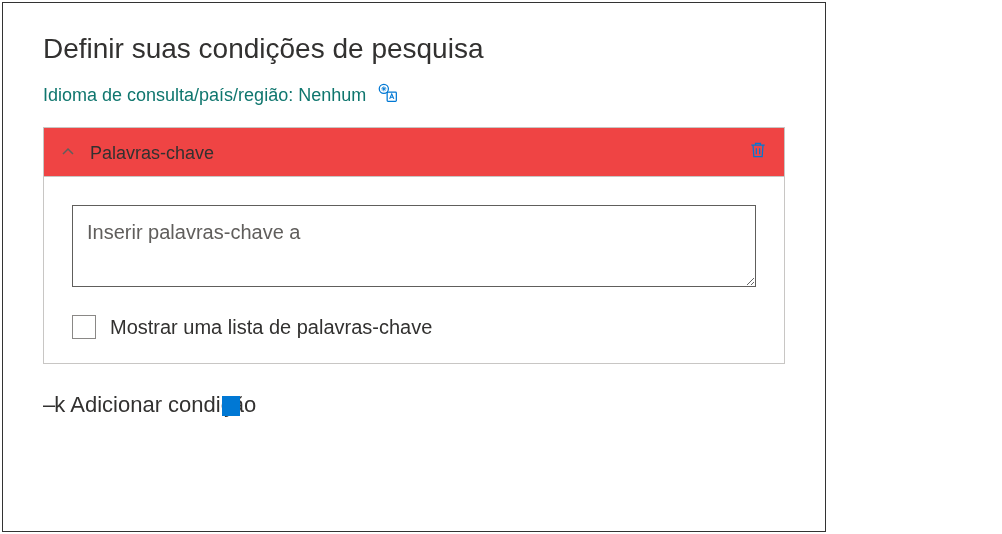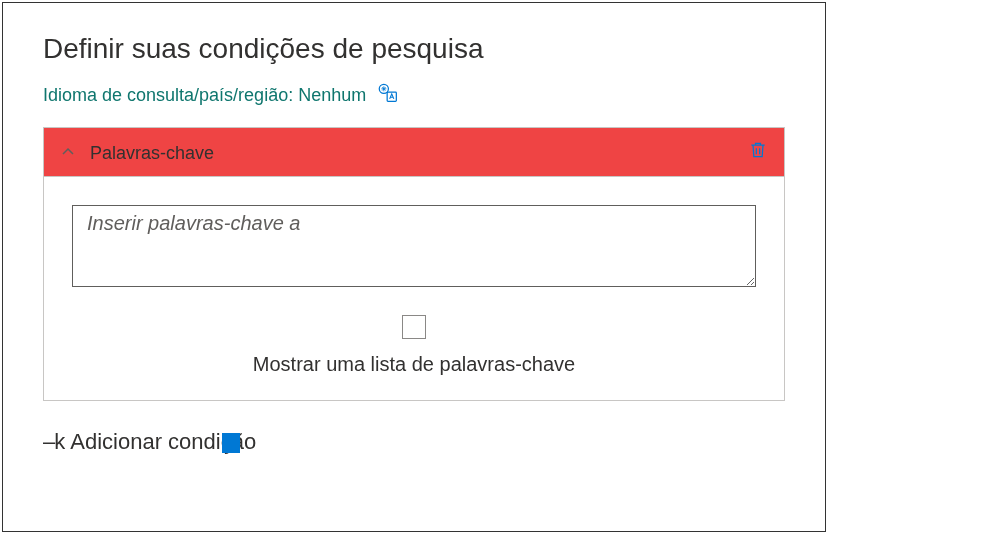--- a/index.html
+++ b/index.html
@@ -69,36 +69,34 @@
       color: #0078d4;
       cursor: pointer;
     }
     .keywords-body {
       padding: 28px 28px 24px 28px;
     }
     .keywords-input {
       width: 100%;
       height: 82px;
       border: 1px solid #605e5c;
-      padding: 6px 14px;
+      padding: 15px 14px;
       font-size: 20px;
       font-family: inherit;
       resize: both;
       color: #323130;
       margin-bottom: 24px;
-      font-style: italic;
     }
     .keywords-input::placeholder {
       color: #605e5c;
     }
     .checkbox-row {
       display: flex;
       align-items: center;
       gap: 14px;
-      flex-direction: column;
     }
     .checkbox {
       width: 24px;
       height: 24px;
       border: 1px solid #8a8886;
       background: #fff;
       cursor: pointer;
     }
     .checkbox-label {
       font-size: 20px;

